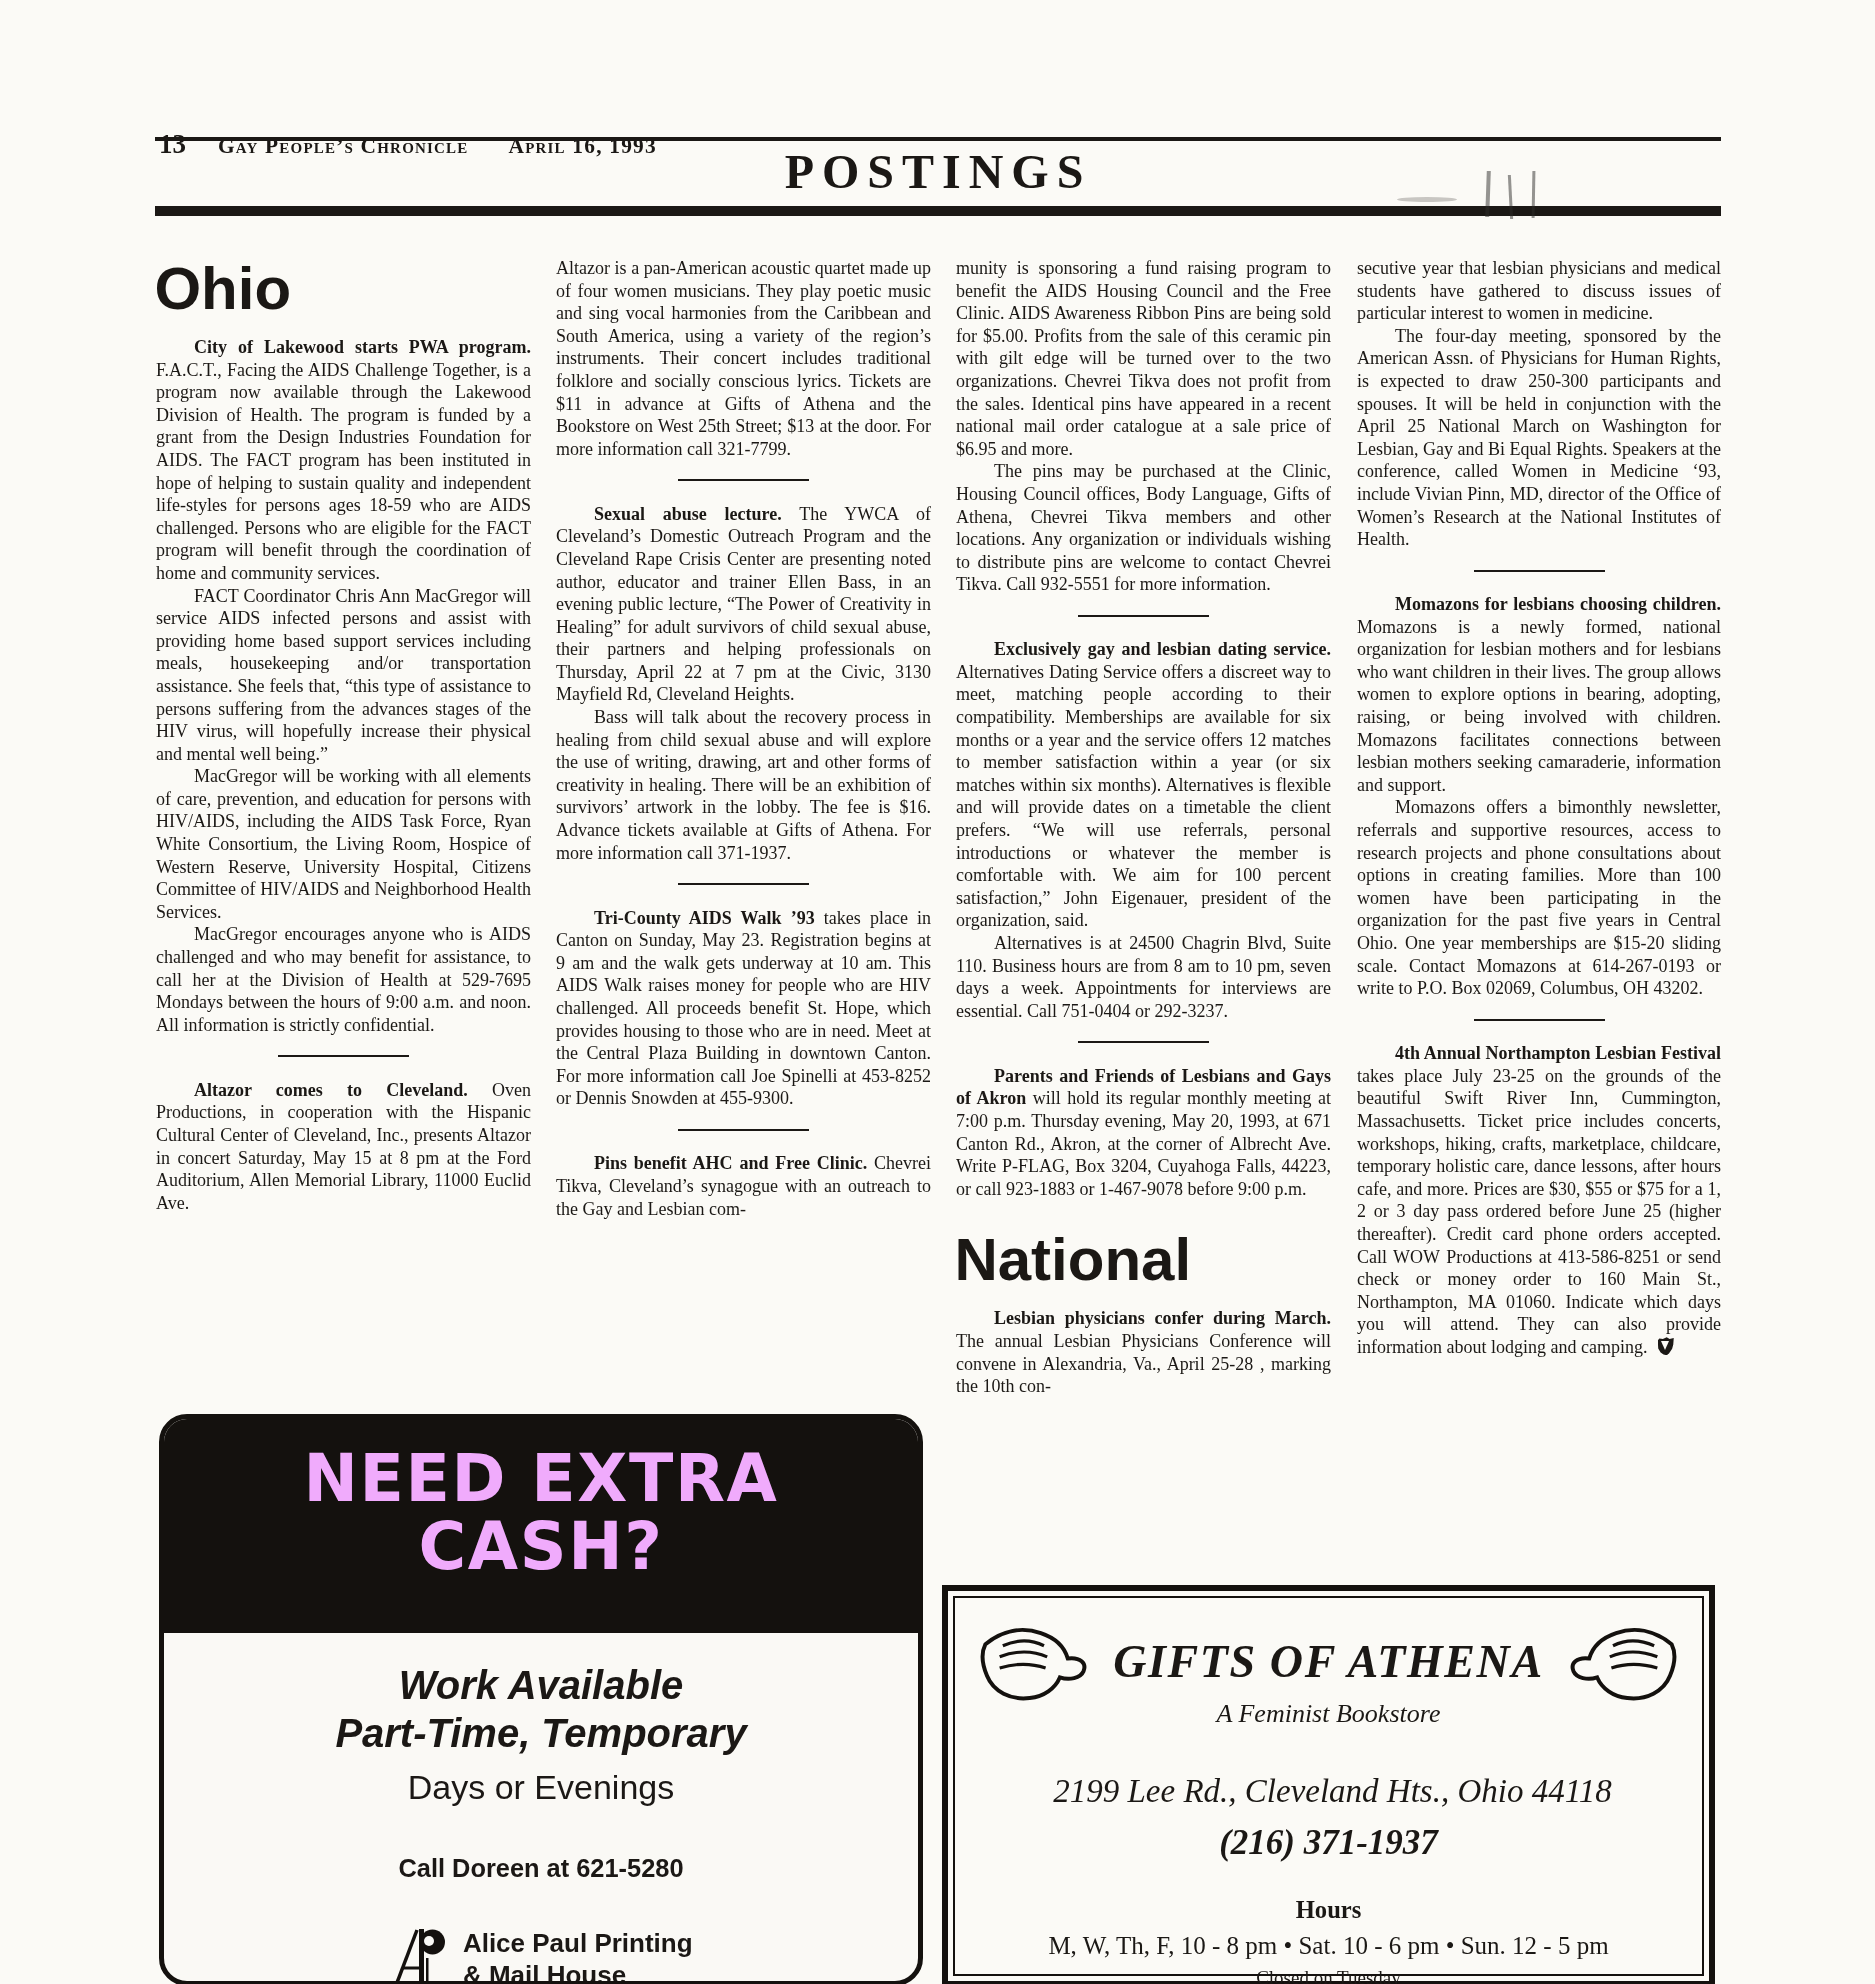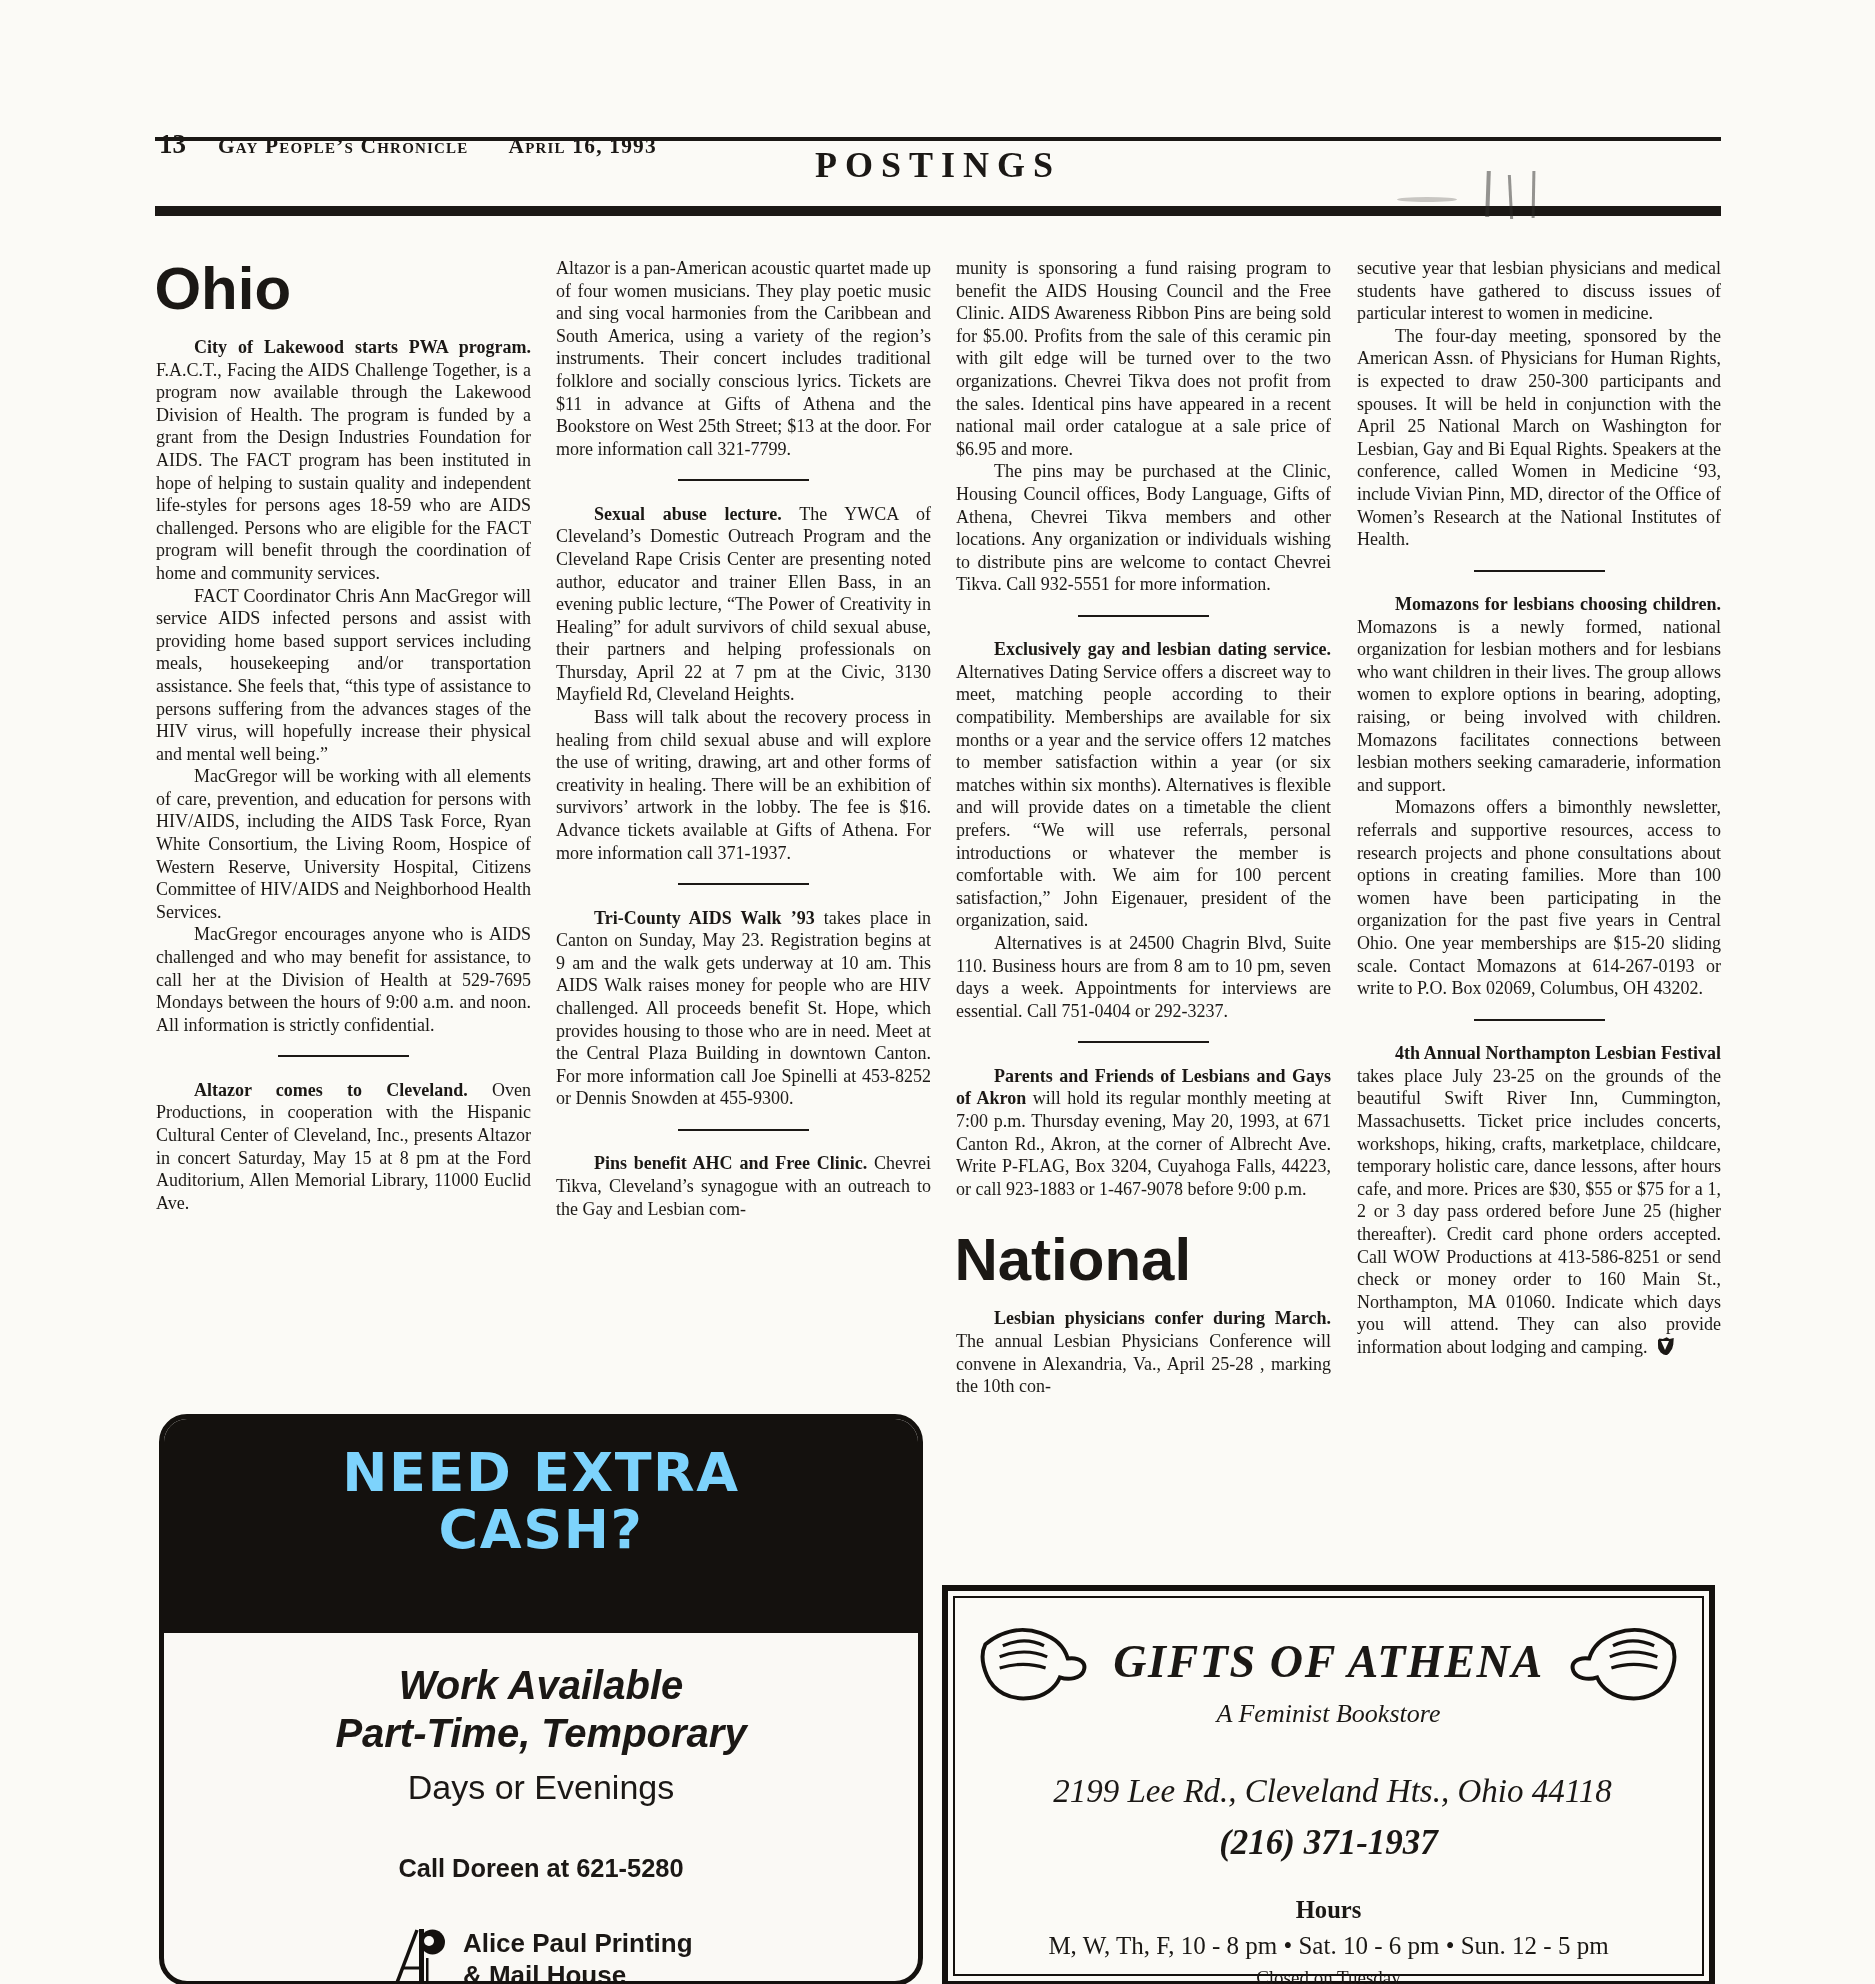--- a/index.html
+++ b/index.html
@@ -6,21 +6,21 @@
   .page{position:relative;width:1876px;height:2715px;background:#fbfaf6;color:#1b1815;
         font-family:"Liberation Serif",serif;overflow:hidden;}
 
   
   .masthead{position:absolute;left:159px;top:99px;display:flex;align-items:baseline;}
   .m-num{font-size:27px;font-weight:bold;}
   .m-name{margin-left:32px;font-size:21.4px;font-weight:bold;font-variant:small-caps;letter-spacing:1.2px;}
   .m-date{margin-left:40px;font-size:21.4px;font-weight:bold;font-variant:small-caps;letter-spacing:1.2px;margin-top:35px;}
   .rule-top{position:absolute;left:155px;right:155px;top:137px;height:4px;background:#1b1815;}
   .postings{position:absolute;left:0;right:0;top:144px;text-align:center;
-            font-size:36px;font-weight:bold;letter-spacing:8px;}
+            font-size:48px;font-weight:bold;letter-spacing:8px;}
   .rule-mid{position:absolute;left:155px;right:155px;top:206px;height:10.3px;background:#1b1815;}
 
   
   .artifact{position:absolute;background:#2e2c29;opacity:.5;}
   .a1{left:1486px;top:171px;width:3.6px;height:46px;transform:rotate(2deg);}
   .a2{left:1509px;top:175px;width:3.2px;height:44px;transform:rotate(-3deg);}
   .a3{left:1532px;top:171px;width:3.2px;height:47px;transform:rotate(1deg);}
   .a4{left:1397px;top:197px;width:60px;height:4.8px;border-radius:50%;opacity:.25;}
 
   
@@ -38,22 +38,22 @@
   h2.sec:not(:first-child){margin-top:28px;}
   .endmark{position:relative;display:inline-block;width:16px;height:18px;margin-left:10.3px;vertical-align:-2.4px;
            background:#1b1815;
            clip-path:polygon(0% 18%,10% 6%,32% 10%,56% 0%,74% 9%,100% 4%,97% 40%,90% 64%,70% 90%,56% 100%,36% 95%,18% 84%,3% 62%);}
   .endmark::after{content:"";position:absolute;left:3.6px;top:3.6px;width:0;height:0;
            border-left:4.4px solid transparent;border-right:4.4px solid transparent;border-top:9px solid #fbfaf6;}
 
   
   .ad-cash{position:absolute;left:159px;top:1414px;width:764px;height:572px;border:5.6px solid #14110e;
            border-radius:28px;overflow:hidden;background:#faf9f5;box-sizing:border-box;}
-  .cash-head{height:214px;background:#14110e;color:#7dd3fc;text-align:center;
-             font-family:"DejaVu Sans",sans-serif;font-weight:bold;font-size:54px;line-height:1.05;
+  .cash-head{height:214px;background:#14110e;color:#f0abfc;text-align:center;
+             font-family:"DejaVu Sans",sans-serif;font-weight:bold;font-size:65px;line-height:1.05;
              padding-top:26px;letter-spacing:1.6px;box-sizing:border-box;}
   .cash-body{padding:28px 24px 0;text-align:center;font-family:"Liberation Sans",sans-serif;}
   .cash-l1{font-size:40px;font-weight:bold;font-style:italic;line-height:1.2;}
   .cash-l2{font-size:34px;margin-top:11px;}
   .cash-call{font-size:25.4px;font-weight:bold;margin-top:47px;}
   .cash-logo{margin-top:43px;display:flex;justify-content:center;align-items:center;gap:13.5px;text-align:left;}
   .cash-logo-text{font-size:26px;font-weight:bold;line-height:1.2;}
 
   
   .ad-athena{position:absolute;left:942px;top:1585px;width:773px;height:402px;border:6.4px solid #14110e;

